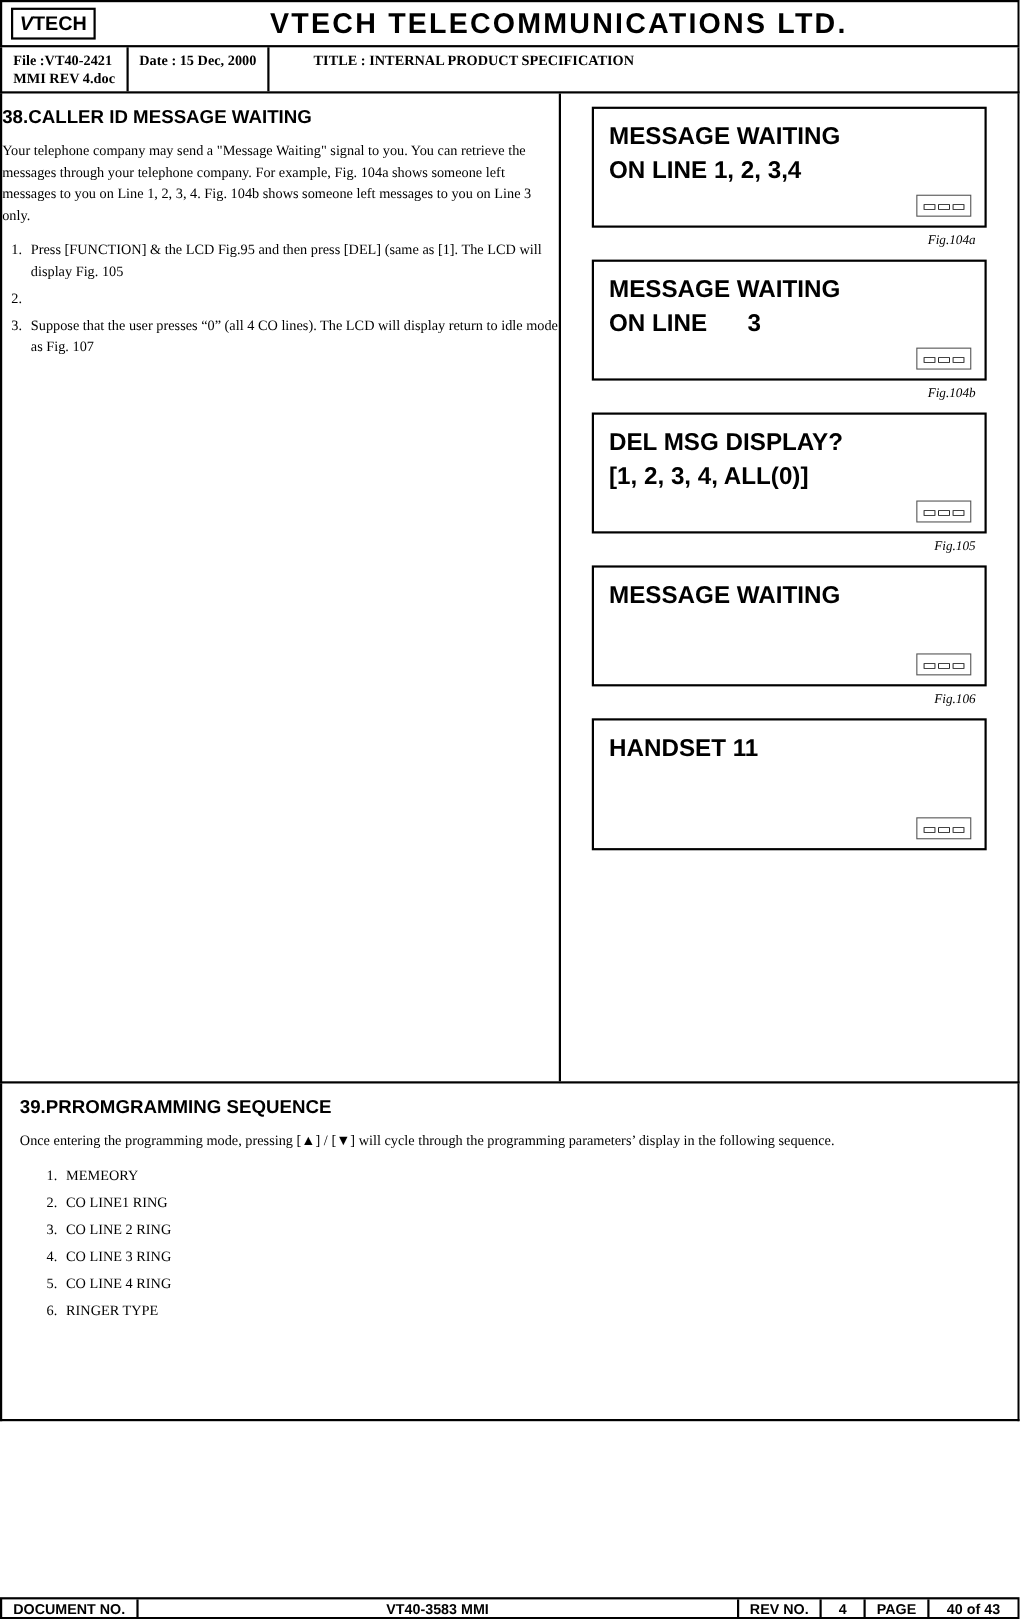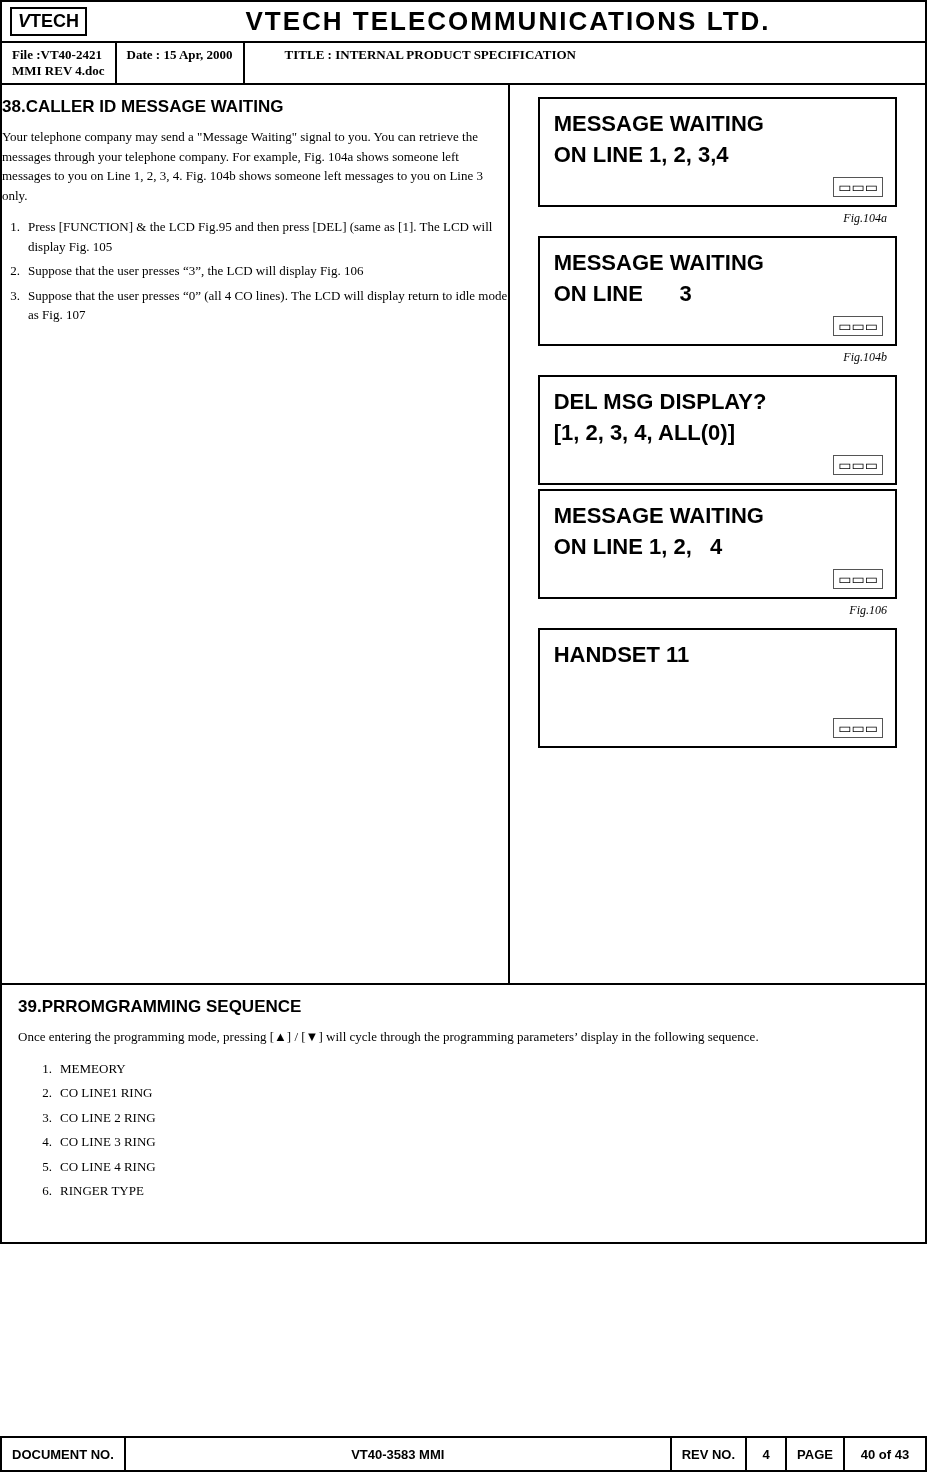--- a/index.html
+++ b/index.html
@@ -146,21 +146,21 @@
       border-top: 2px solid #000;
       display: flex;
       align-items: center;
       font-size: 13px;
       font-weight: bold;
       font-family: Arial, sans-serif;
       position: absolute;
       bottom: 0;
       left: 0;
       right: 0;
-      height: 36px;
+      height: 20px;
     }
     .footer-cell {
       padding: 4px 10px;
       border-right: 2px solid #000;
       height: 100%;
       display: flex;
       align-items: center;
     }
     .footer-cell:last-child { border-right: none; }
 
@@ -187,42 +187,41 @@
     <span style="font-style:italic;">V</span><span>TECH</span>
   </div>
   <div class="company-title">VTECH  TELECOMMUNICATIONS  LTD.</div>
 </div>
 
 <div class="doc-info-bar">
   <div class="doc-info-cell">
     <span>File :VT40-2421</span><br>
     <span>MMI REV 4.doc</span>
   </div>
-  <div class="doc-info-cell">Date :  15 Apr, 2000</div>
+  <div class="doc-info-cell">Date :  15 Dec, 2000</div>
   <div class="doc-info-cell">TITLE : INTERNAL PRODUCT SPECIFICATION</div>
 </div>
 
 <div class="main-content">
 
   <div class="left-col">
     <div class="section-title">38.CALLER ID MESSAGE WAITING</div>
 
     <p class="body-text">Your telephone company may send a "Message Waiting" signal to you. You can retrieve the messages through your telephone company. For example, Fig. 104a  shows someone left messages to you on Line 1, 2, 3, 4. Fig. 104b shows someone left messages to you on Line 3 only.</p>
 
     <div class="spacer"></div>
 
 
     <div class="numbered-list">
       <div class="numbered-list-item">
         <span class="num-col">1.</span>
         <span>Press [FUNCTION] &amp; the LCD Fig.95 and then press [DEL] (same as [1]. The LCD will display Fig. 105</span>
       </div>
       <div class="numbered-list-item">
         <span class="num-col">2.</span>
-        <span>Suppose that the user presses “3”, the LCD will display Fig. 106</span>
       </div>
       <div class="numbered-list-item">
         <span class="num-col">3.</span>
         <span>Suppose that the user presses “0” (all 4 CO lines).  The LCD will display return to idle mode as Fig. 107</span>
       </div>
     </div>
   </div>
 
   <div class="right-col">
 
@@ -238,38 +237,38 @@
       <div class="lcd-text">ON LINE &nbsp;&nbsp;&nbsp;&nbsp;&nbsp;3</div>
       <div class="lcd-icon">▭▭▭</div>
     </div>
     <div class="fig-label">Fig.104b</div>
 
     <div class="lcd-box">
       <div class="lcd-text">DEL MSG DISPLAY?</div>
       <div class="lcd-text">[1, 2, 3, 4, ALL(0)]</div>
       <div class="lcd-icon">▭▭▭</div>
     </div>
+    <div class="fig-label">Fig.105</div>
 
     <div class="lcd-box">
       <div class="lcd-text">MESSAGE WAITING</div>
-      <div class="lcd-text">ON LINE 1, 2, &nbsp;&nbsp;4</div>
       <div class="lcd-icon">▭▭▭</div>
     </div>
     <div class="fig-label">Fig.106</div>
 
     <div class="lcd-box" style="min-height: 120px;">
       <div class="lcd-text">HANDSET 11</div>
       <div class="lcd-text">&nbsp;</div>
       <div class="lcd-icon">▭▭▭</div>
     </div>
 
   </div>
 </div>
 
-<div class="section39" style="padding-bottom: 36px;">
+<div class="section39" style="padding-bottom: 84px;">
   <div class="section39-title">39.PRROMGRAMMING SEQUENCE</div>
   <p class="section39-body">Once entering the programming mode, pressing [▲] / [▼] will cycle through the programming parameters’ display in the following sequence.</p>
   <div style="margin-bottom: 12px;"></div>
   <div class="enum-list">
     <div class="numbered-list-item">
       <span class="num-col">1.</span>
       <span>MEMEORY</span>
     </div>
     <div class="numbered-list-item">
       <span class="num-col">2.</span>

